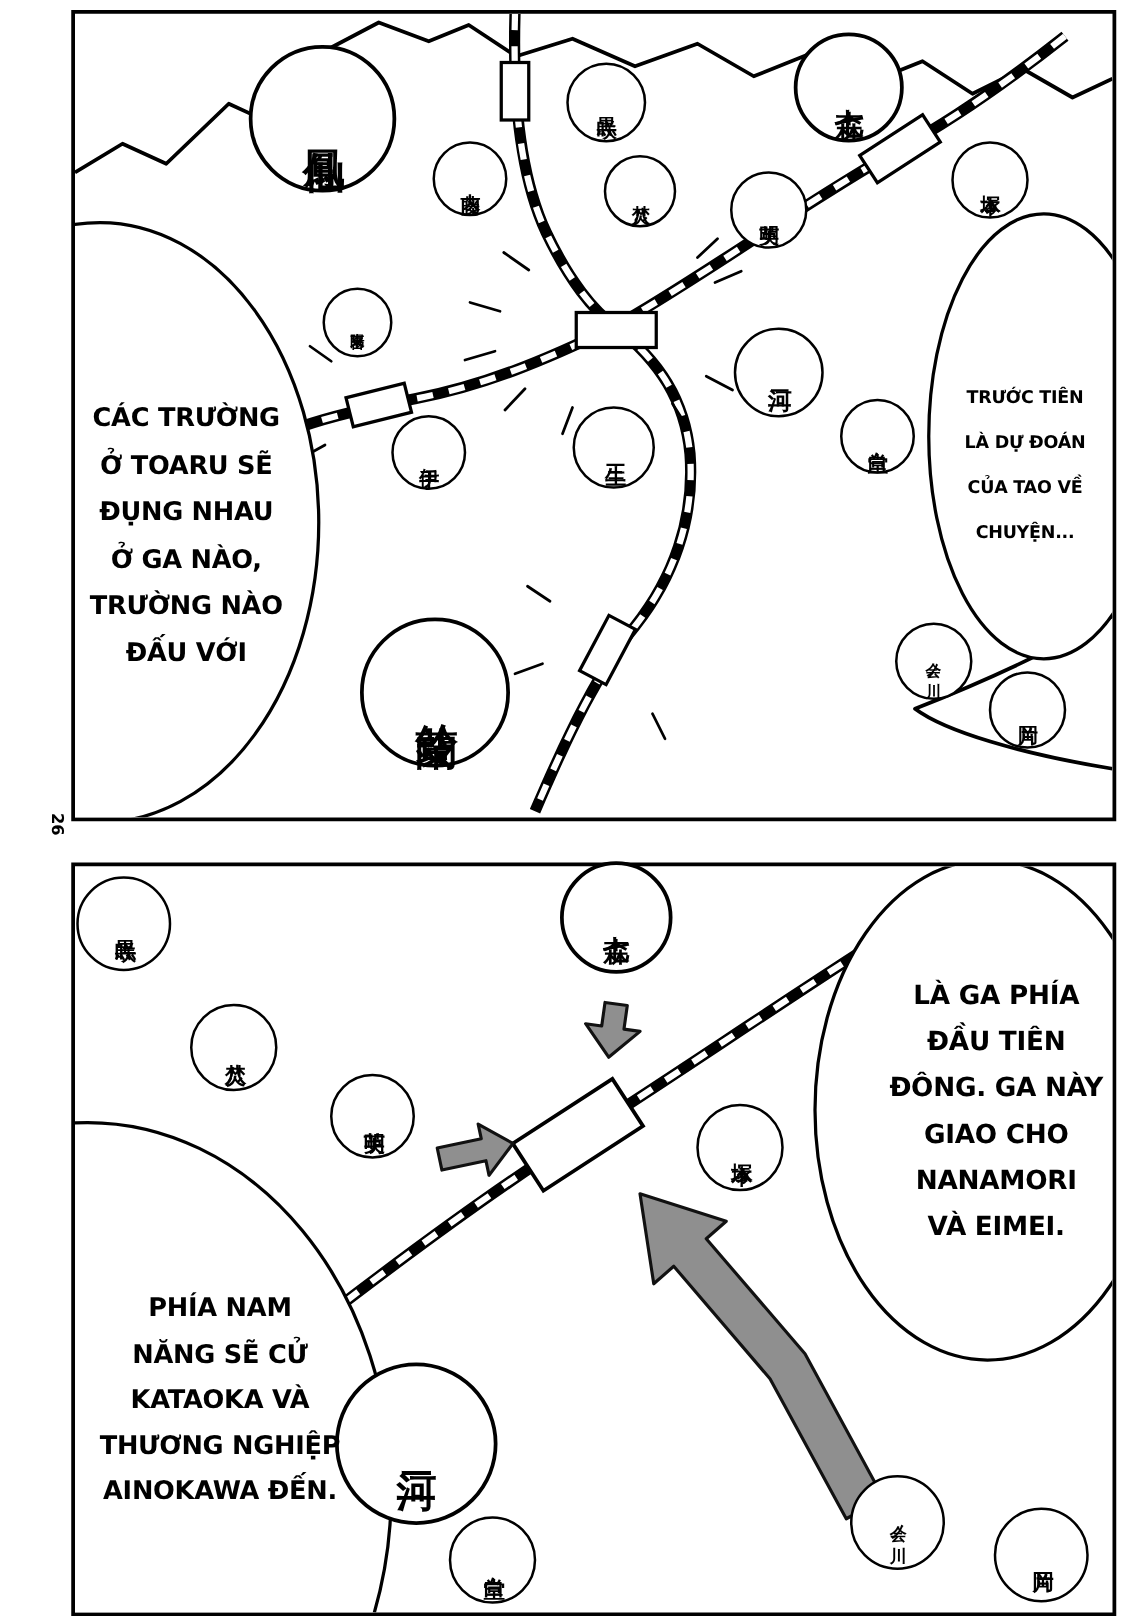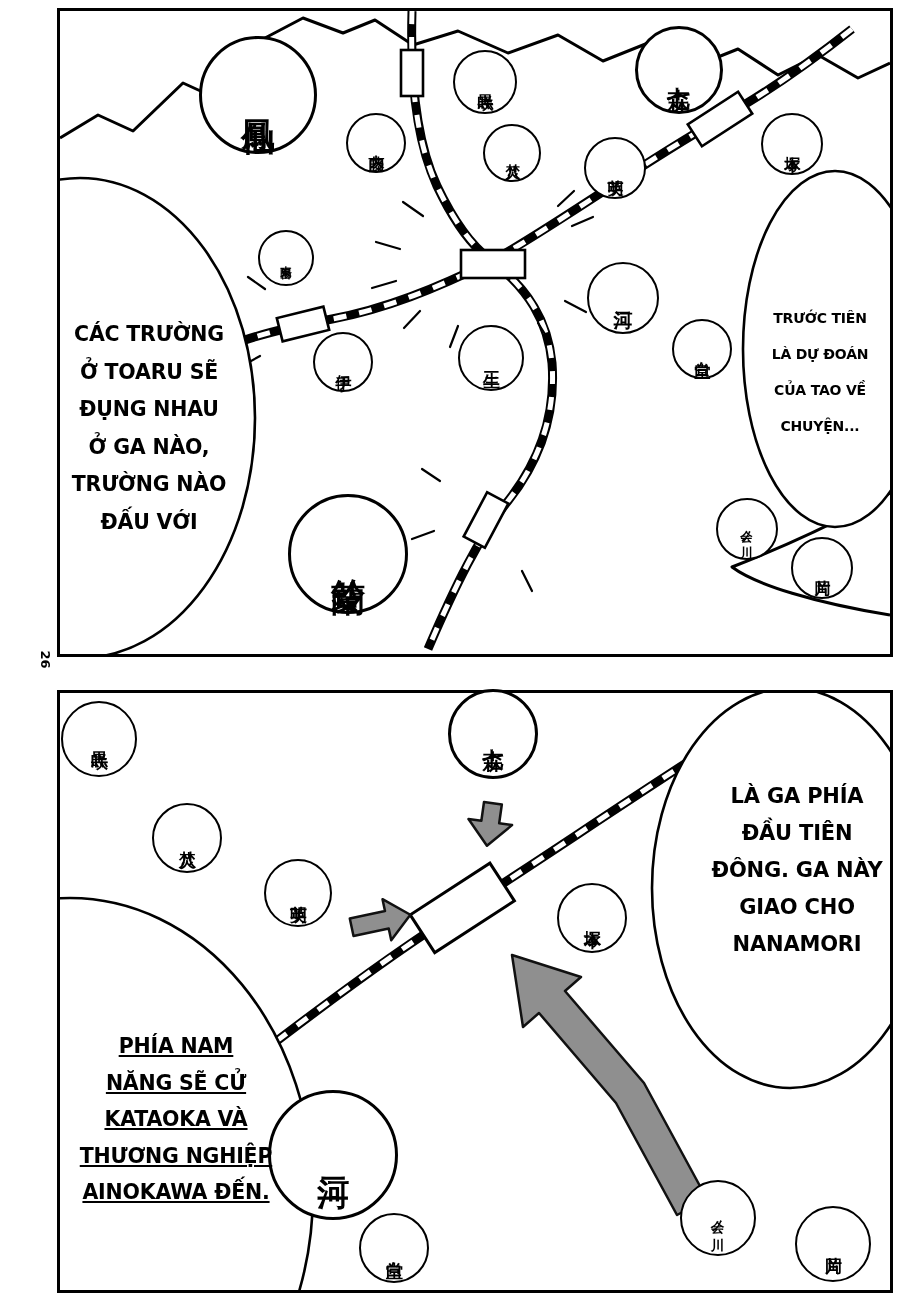--- a/index.html
+++ b/index.html
@@ -180,23 +180,24 @@
     <div class="bline">CỦA TAO VỀ</div>
     <div class="bline">CHUYỆN...</div>
   </div>
 
   <div class="speech" style="left:697px;top:778px;width:200px;font-size:21px;line-height:37px;">
     <div class="bline">LÀ GA PHÍA</div>
     <div class="bline">ĐẦU TIÊN</div>
     <div class="bline">ĐÔNG. GA NÀY</div>
     <div class="bline">GIAO CHO</div>
     <div class="bline">NANAMORI</div>
-  </div>
-
-  <div class="speech" style="left:60px;top:1028px;width:232px;font-size:20.5px;line-height:36.5px;text-decoration:underline;">
+    <div class="bline">VÀ EIMEI.</div>
+  </div>
+
+  <div class="speech" style="left:60px;top:1028px;width:232px;font-size:20.5px;line-height:36.5px;">
     <div class="bline">PHÍA NAM</div>
     <div class="bline">NĂNG SẼ CỬ</div>
     <div class="bline">KATAOKA VÀ</div>
     <div class="bline">THƯƠNG NGHIỆP</div>
     <div class="bline">AINOKAWA ĐẾN.</div>
   </div>
 
 </div>
 
 </body></html>

